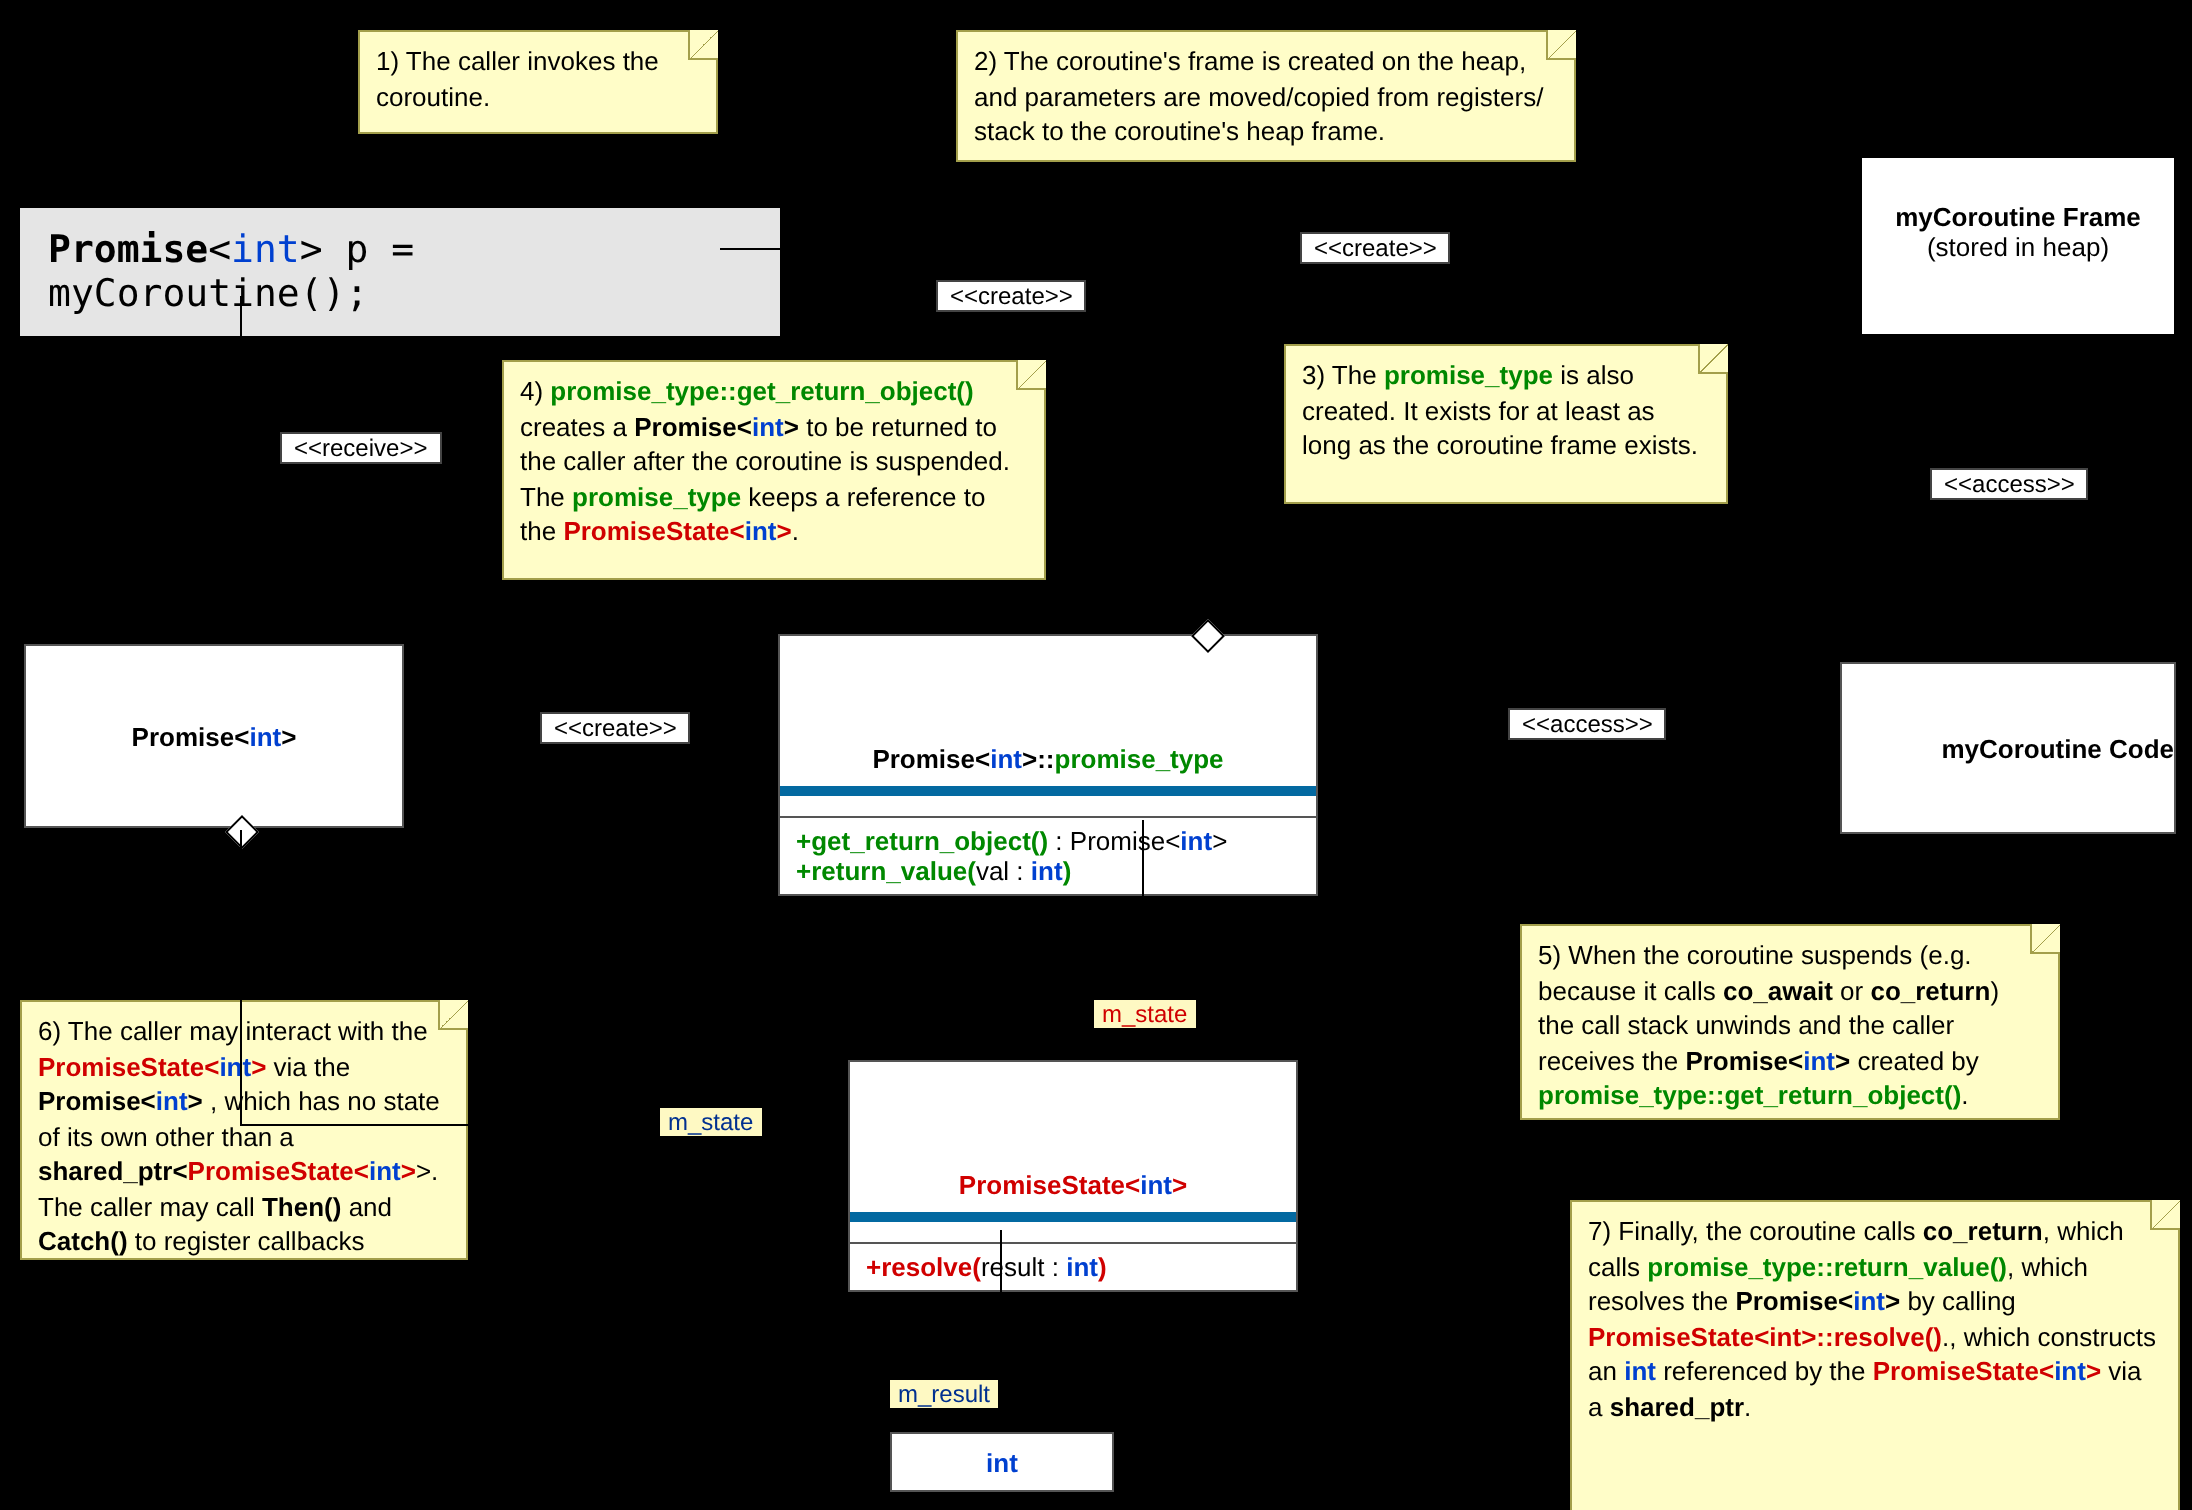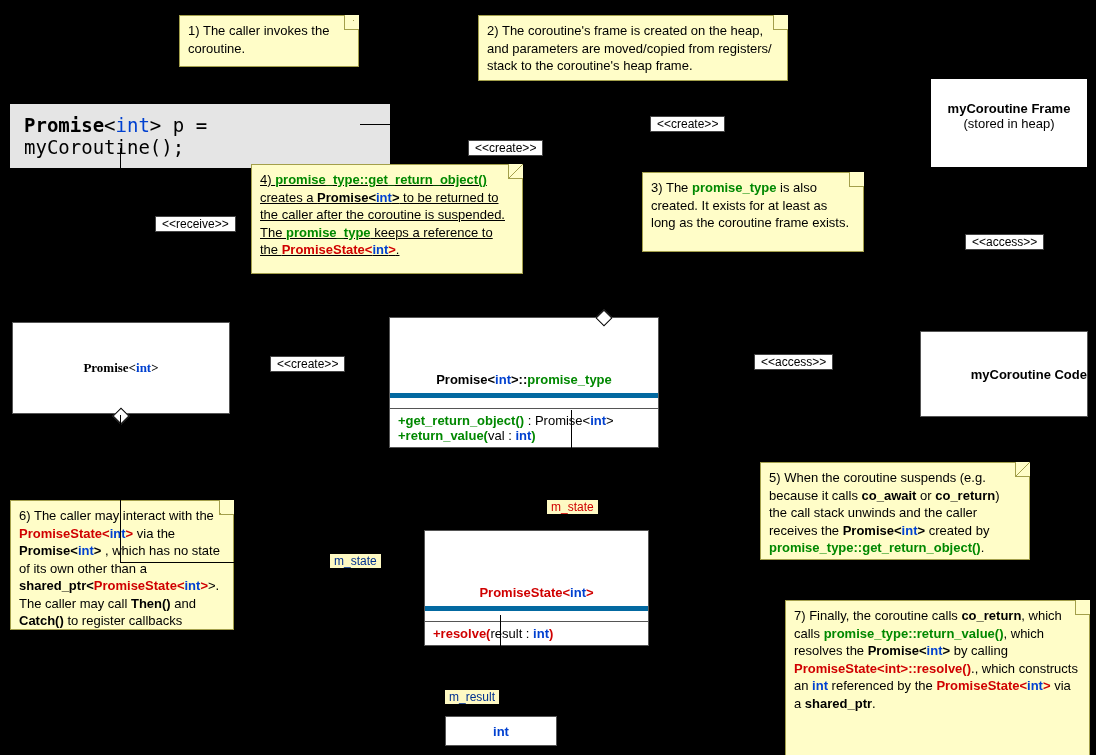--- a/index.html
+++ b/index.html
@@ -109,33 +109,33 @@
 
 <div class="codebox" style="left:8px; top:102px; width:352px;">
   <span class="bold">Promise</span><span>&lt;</span><span class="blue2">int</span><span>&gt;</span><span> p = myCoroutine();</span>
 </div>
 
 <div class="box" style="left:930px; top:78px; width:158px; height:90px; text-align:center; padding-top:22px;">
   <div class="bold">myCoroutine Frame</div>
   <div>(stored in heap)</div>
 </div>
 
-<div class="note" style="left:251px; top:164px; width:272px; height:110px;text-decoration:underline;">
+<div class="note" style="left:251px; top:180px; width:272px; height:110px;">
   <span>
     <span>4) </span><span class="green">promise_type::get_return_object()</span><span> creates a </span><span class="bold">Promise&lt;</span><span class="blue">int</span><span class="bold">&gt;</span><span> to be returned to the caller after the coroutine is suspended.  The </span><span class="green">promise_type</span><span> keeps a reference to the </span><span class="red">PromiseState&lt;</span><span class="blue">int</span><span class="red">&gt;</span><span>.</span>
   </span>
 </div>
 
 <div class="note" style="left:642px; top:172px; width:222px; height:80px;">
   <span>
     <span>3) The </span><span class="green">promise_type</span><span> is also created.  It exists for at least as long as the coroutine frame exists.</span>
   </span>
 </div>
 
-<div class="class-box" style="left:12px; top:322px; width:218px; height:92px; display:flex;align-items:center;justify-content:center;font-family:Liberation Serif, serif;">
+<div class="class-box" style="left:12px; top:322px; width:190px; height:92px; display:flex;align-items:center;justify-content:center;">
   <div>
     <span class="bold">Promise&lt;</span><span class="blue">int</span><span class="bold">&gt;</span>
   </div>
 </div>
 <div class="anchor" style="left:115px; top:410px;"></div>
 
 <div class="class-box" style="left:389px; top:317px; width:270px;">
   <div class="class-header">
     <span>Promise&lt;</span><span class="blue">int</span><span>&gt;::</span><span class="green">promise_type</span>
   </div>
@@ -189,21 +189,21 @@
 <div class="line" style="left:659px; top:362px; width:261px; height:1px;"></div>
 <div class="line" style="left:1004px; top:168px; width:1px; height:163px;"></div>
 <div class="line" style="left:524px; top:148px; width:1px; height:169px;"></div>
 <div class="line" style="left:571px; top:410px; width:1px; height:120px;"></div>
 <div class="line" style="left:120px; top:415px; width:1px; height:147px;"></div>
 <div class="line" style="left:120px; top:562px; width:304px; height:1px;"></div>
 <div class="line" style="left:500px; top:615px; width:1px; height:101px;"></div>
 
 <div class="label" style="left:468px; top:140px;">&lt;&lt;create&gt;&gt;</div>
 <div class="label" style="left:650px; top:116px;">&lt;&lt;create&gt;&gt;</div>
-<div class="label" style="left:155px; top:216px;">&lt;&lt;receive&gt;&gt;</div>
+<div class="label" style="left:140px; top:216px;">&lt;&lt;receive&gt;&gt;</div>
 <div class="label" style="left:270px; top:356px;">&lt;&lt;create&gt;&gt;</div>
 <div class="label" style="left:754px; top:354px;">&lt;&lt;access&gt;&gt;</div>
 <div class="label" style="left:965px; top:234px;">&lt;&lt;access&gt;&gt;</div>
 
 <div class="plain-label" style="left:547px; top:500px; color:#d00000;">m_state</div>
 <div class="plain-label" style="left:330px; top:554px;">m_state</div>
 <div class="plain-label" style="left:445px; top:690px;">m_result</div>
 <div class="plain-label" style="left:520px; top:690px; background:transparent; color:#000;">0..1</div>
 
 </body></html>

